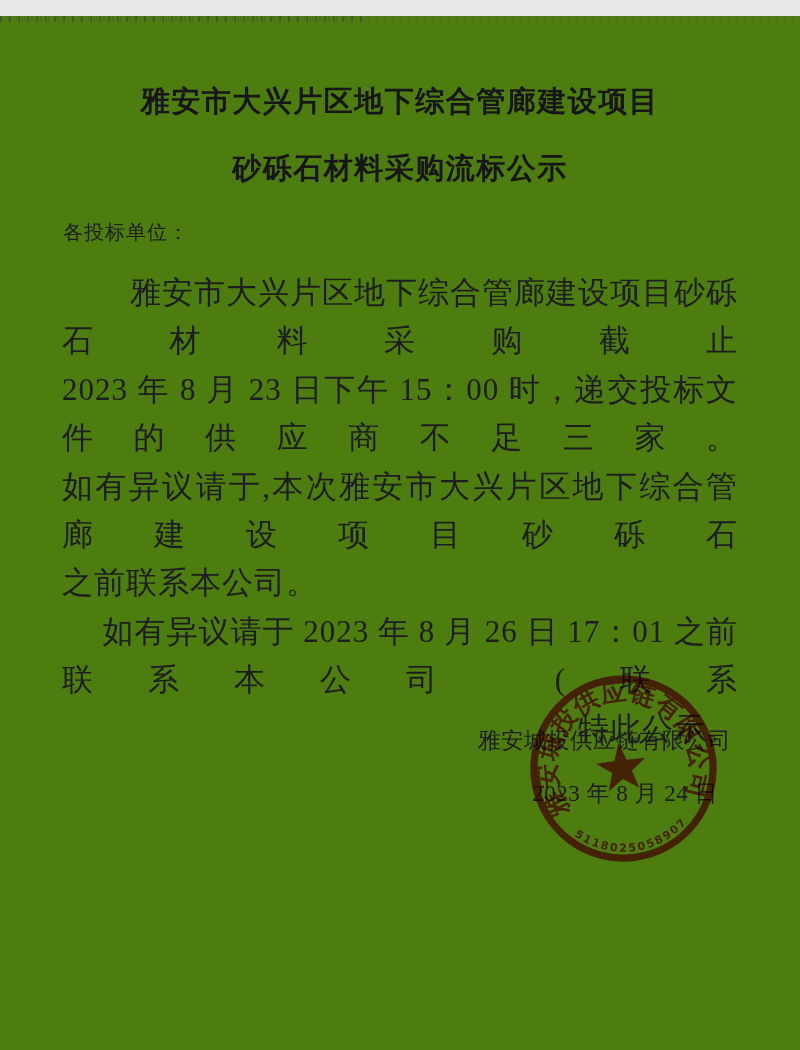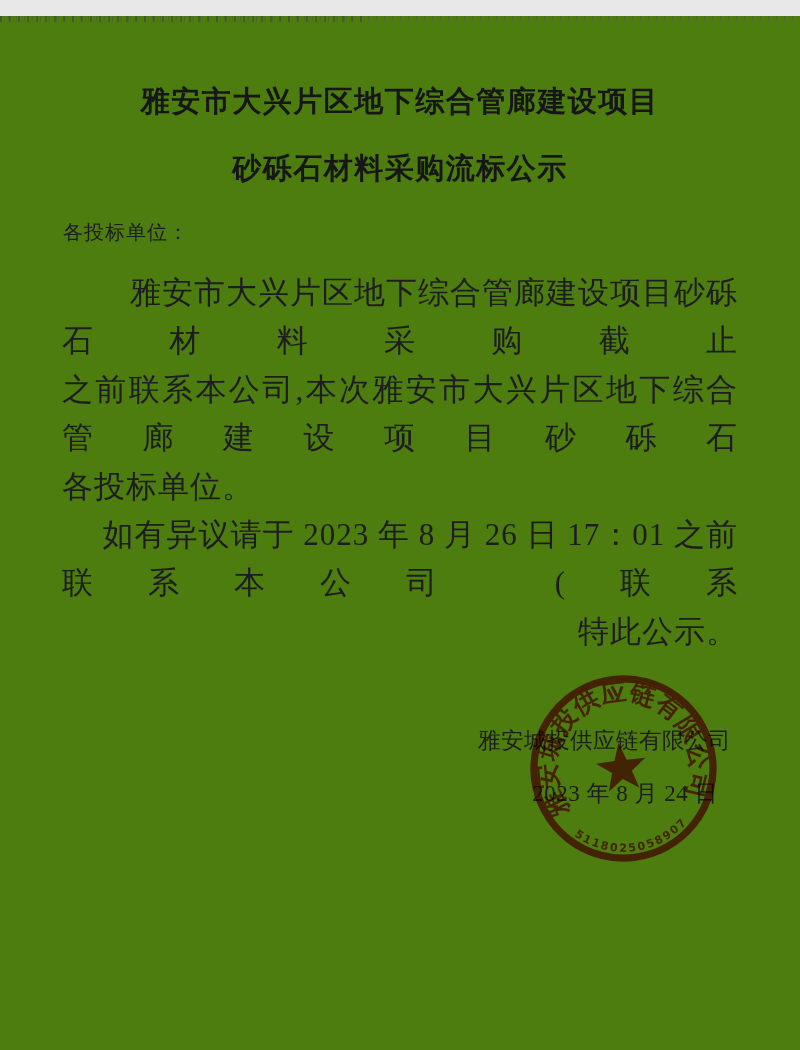--- a/index.html
+++ b/index.html
@@ -128,22 +128,23 @@
   <div class="scan-noise-left"></div>
 
   <div class="title title-1">雅安市大兴片区地下综合管廊建设项目</div>
 
   <div class="title title-2">砂砾石材料采购流标公示</div>
 
   <div class="salutation">各投标单位：</div>
 
   <div class="body-text">
     <div class="line just indent">雅安市大兴片区地下综合管廊建设项目砂砾石材料采购截止</div>
-    <div class="line just">之前联系本公司,本次雅安市大兴片区地下综合管廊建设项目砂砾石</div>
-    <div class="line">各投标单位。</div>
+    <div class="line just">2023 年 8 月 23 日下午 15：00 时，递交投标文件的供应商不足三家。</div>
+    <div class="line just">如有异议请于,本次雅安市大兴片区地下综合管廊建设项目砂砾石</div>
+    <div class="line">之前联系本公司。</div>
     <div class="line just indent">如有异议请于 2023 年 8 月 26 日 17：01 之前联系本公司 (联系</div>
     <div class="line indent">特此公示。</div>
   </div>
 
   <div class="sign-company">雅安城投供应链有限公司</div>
 
   <div class="sign-date">2023 年 8 月 24 日</div>
 
   <div class="stamp">
     <svg viewBox="0 0 220 220" xmlns="http://www.w3.org/2000/svg">

